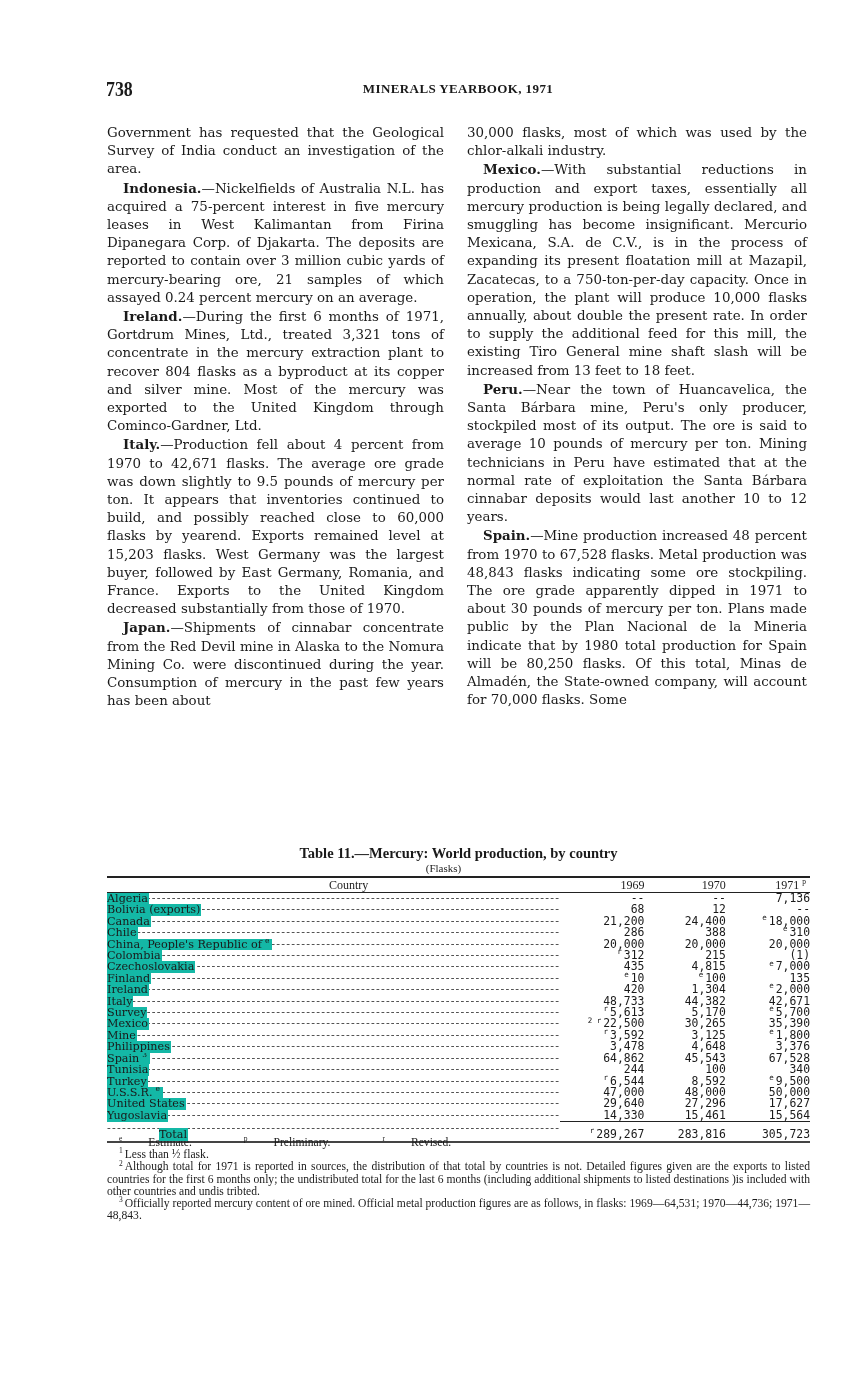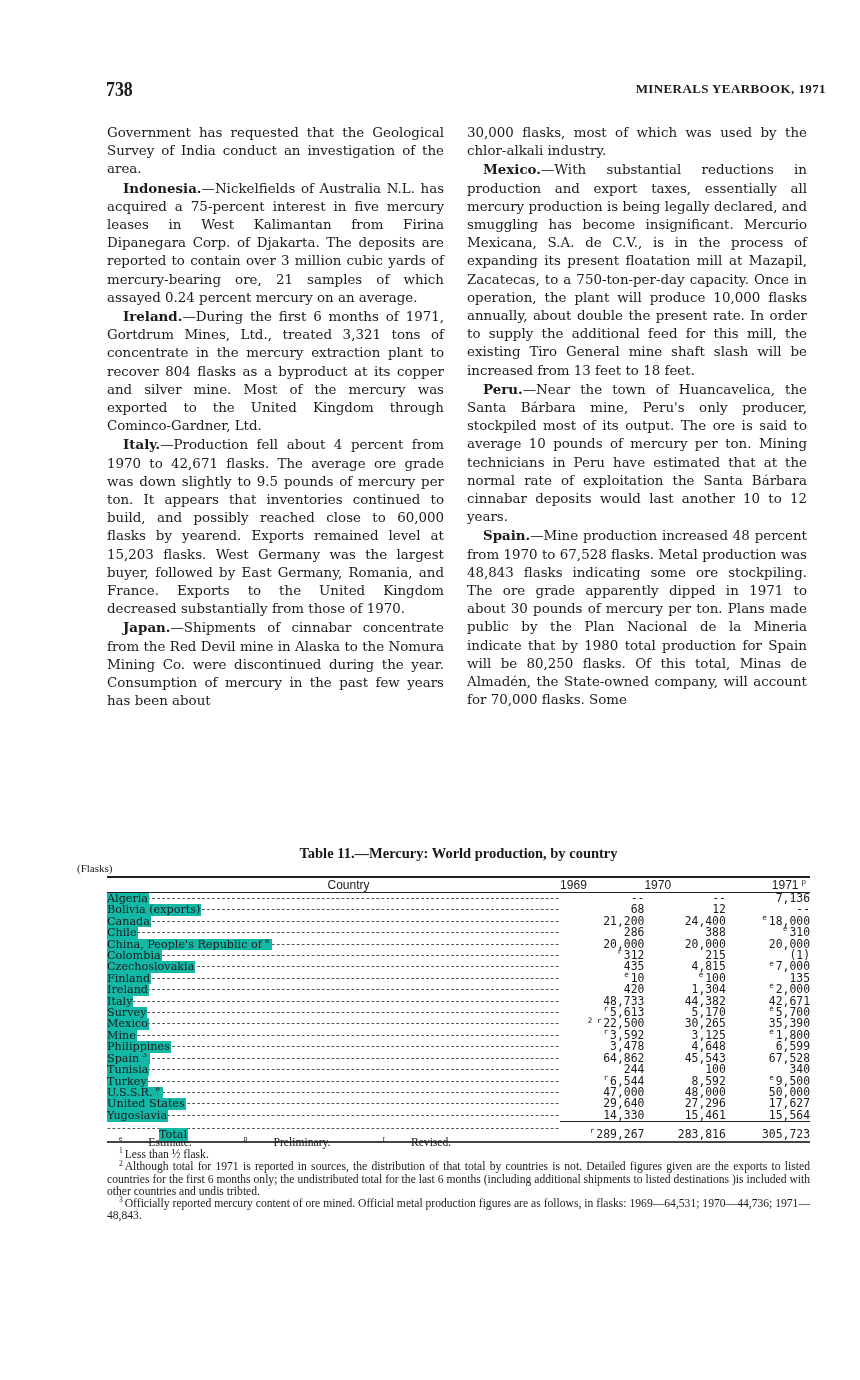--- a/index.html
+++ b/index.html
@@ -1,37 +1,37 @@
 <!DOCTYPE html>
 <html><head>
   <meta charset="utf-8">
   <style>
     html, body { margin: 0; padding: 0; background: #ffffff; }
     body { width: 860px; height: 1380px; position: relative; overflow: hidden; color: #1a1a1a; }
     .page { position: absolute; left: 0; top: 0; width: 760px; height: 1380px; }
 
     .running-head { position: absolute; top: 77px; left: 106px; width: 704px; height: 22px; }
     .page-number { position: absolute; left: 0; top: 0; font-family: "Liberation Serif", serif; font-size: 21px; font-weight: bold; transform: scaleX(0.85); transform-origin: left; }
-    .running-title { position: absolute; left: 16px; width: 704px; top: 4px; text-align: right; font-family: "Liberation Serif", serif; font-size: 13px; font-weight: bold; letter-spacing: 0.4px; }
+    .running-title { position: absolute; left: 0; width: 704px; top: 4px; text-align: center; font-family: "Liberation Serif", serif; font-size: 13px; font-weight: bold; letter-spacing: 0.4px; }
 
     .col { position: absolute; top: 124px; width: 337px; font-family: "DejaVu Serif", serif; font-size: 13.4px; line-height: 18.2px; text-align: justify; }
     .col-left { left: 107px; }
     .col-right { left: 467px; width: 340px; }
     .col p { margin: 0; }
     .col p.indent { text-indent: 16px; }
     .col .lead { font-weight: bold; }
 
     .table-block { position: absolute; left: 107px; top: 844px; width: 703px; font-family: "Liberation Serif", serif; }
     .table-title { text-align: center; font-size: 14.5px; font-weight: bold; line-height: 18px; }
-    .table-unit { text-align: left; font-size: 11px; line-height: 12px; margin-left: -30px; }
+    .table-unit { text-align: center; font-size: 11px; line-height: 12px; margin-left: -30px; }
 
     table.prod { width: 703px; border-collapse: collapse; margin-top: 2px; font-family: "DejaVu Serif", serif; font-size: 11.2px; }
-    table.prod thead th { font-weight: normal; font-family: Liberation Sans, sans-serif; font-size: 12px; border-top: 2px solid #222; border-bottom: 1.5px solid #222; padding: 1px 0 0 0; line-height: 13px; }
+    table.prod thead th { font-weight: normal; font-family: Liberation Serif, serif; font-size: 12px; border-top: 2px solid #222; border-bottom: 1.5px solid #222; padding: 1px 0 0 0; line-height: 13px; }
     table.prod th.c-country { text-align: center; padding-left: 30px; }
-    table.prod th.c-num { text-align: left; }
+    table.prod th.c-num { text-align: right; }
     table.prod th.c-1971 { text-align: right; padding-right: 2px; }
     table.prod td { padding: 0; line-height: 11.4px; height: 11.4px; white-space: nowrap; }
     table.prod td.country { width: 440px; position: relative; overflow: hidden; }
     table.prod td.country .name { background: #14b8a6; position: relative; z-index: 1; padding-right: 1px; }
     table.prod td.country .leader { position: absolute; left: 0; right: 0; top: 0; z-index: 0; letter-spacing: 1.2px; color: #333; overflow: hidden; }
     table.prod td.num { text-align: right; font-family: "DejaVu Sans Mono", monospace; font-size: 11.4px; }
     table.prod td.v1969 { width: 88px; }
     table.prod td.v1970 { width: 86px; }
     table.prod td.v1971 { width: 89px; }
     table.prod tr.total-row td { padding-top: 6px; line-height: 13px; height: 13px; border-bottom: 2px solid #444; }
@@ -157,21 +157,21 @@
           <tr>
             <td class="country"><span class="leader">--------------------------------------------------------------------------------------------------------------------</span><span class="name"><span>Mine</span></span></td>
             <td class="num v1969"><span class="sup">r</span><span>3,592</span></td>
             <td class="num v1970"><span>3,125</span></td>
             <td class="num v1971"><span class="sup">e</span><span>1,800</span></td>
           </tr>
           <tr>
             <td class="country"><span class="leader">--------------------------------------------------------------------------------------------------------------------</span><span class="name"><span>Philippines</span></span></td>
             <td class="num v1969"><span>3,478</span></td>
             <td class="num v1970"><span>4,648</span></td>
-            <td class="num v1971"><span>6,599</span></td>
+            <td class="num v1971"><span>3,376</span></td>
           </tr>
           <tr>
             <td class="country"><span class="leader">--------------------------------------------------------------------------------------------------------------------</span><span class="name"><span>Spain</span><span class="sup" style="margin-left: 3px;">3</span></span></td>
             <td class="num v1969"><span>64,862</span></td>
             <td class="num v1970"><span>45,543</span></td>
             <td class="num v1971"><span>67,528</span></td>
           </tr>
           <tr>
             <td class="country"><span class="leader">--------------------------------------------------------------------------------------------------------------------</span><span class="name"><span>Tunisia</span></span></td>
             <td class="num v1969"><span>244</span></td>

